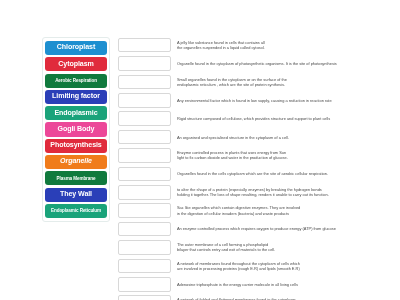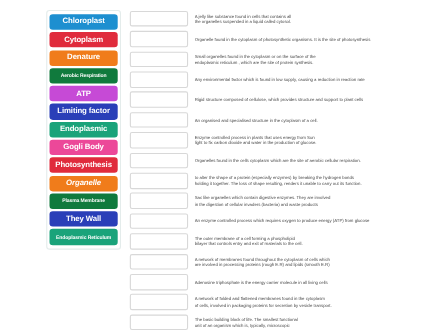--- a/index.html
+++ b/index.html
@@ -10,20 +10,21 @@
     overflow: hidden;
     background: #ffffff;
     font-family: "Liberation Sans", sans-serif;
   }
 
   #app {
     position: relative;
     width: 400px;
     height: 216px;
     background: #ffffff;
+    margin-top: 28px;
   }
 
   
   .tiles-panel {
     position: absolute;
     left: 42px;
     top: 9px;
     width: 68px;
     border: 1px solid #e4eceb;
     border-radius: 3px;
@@ -98,24 +99,22 @@
   }
 </style>
 </head>
 <body>
 
 <div id="app">
 
   <div class="tiles-panel">
       <div class="tile" style="background: rgb(29, 143, 208);">Chloroplast</div>
       <div class="tile" style="background: rgb(224, 43, 60);">Cytoplasm</div>
-      <div class="tile" style="background: rgb(240, 124, 27);">Denature</div>
       <div class="tile two-line" style="background: rgb(16, 122, 61);">Aerobic
 Respiration</div>
-      <div class="tile" style="background: rgb(198, 74, 214);">ATP</div>
       <div class="tile" style="background: rgb(42, 63, 184);">Limiting factor</div>
       <div class="tile" style="background: rgb(26, 163, 122);">Endoplasmic</div>
       <div class="tile" style="background: #ec4899;">Gogli Body</div>
       <div class="tile" style="background: rgb(224, 43, 60);">Photosynthesis</div>
       <div class="tile" style="background: rgb(240, 124, 27); font-style: italic;">Organelle</div>
       <div class="tile two-line" style="background: rgb(16, 122, 61);">Plasma
 Membrane</div>
       <div class="tile" style="background: rgb(42, 63, 184);">They Wall</div>
       <div class="tile two-line" style="background: rgb(26, 163, 122);">Endoplasmic
 Reticulum</div>

